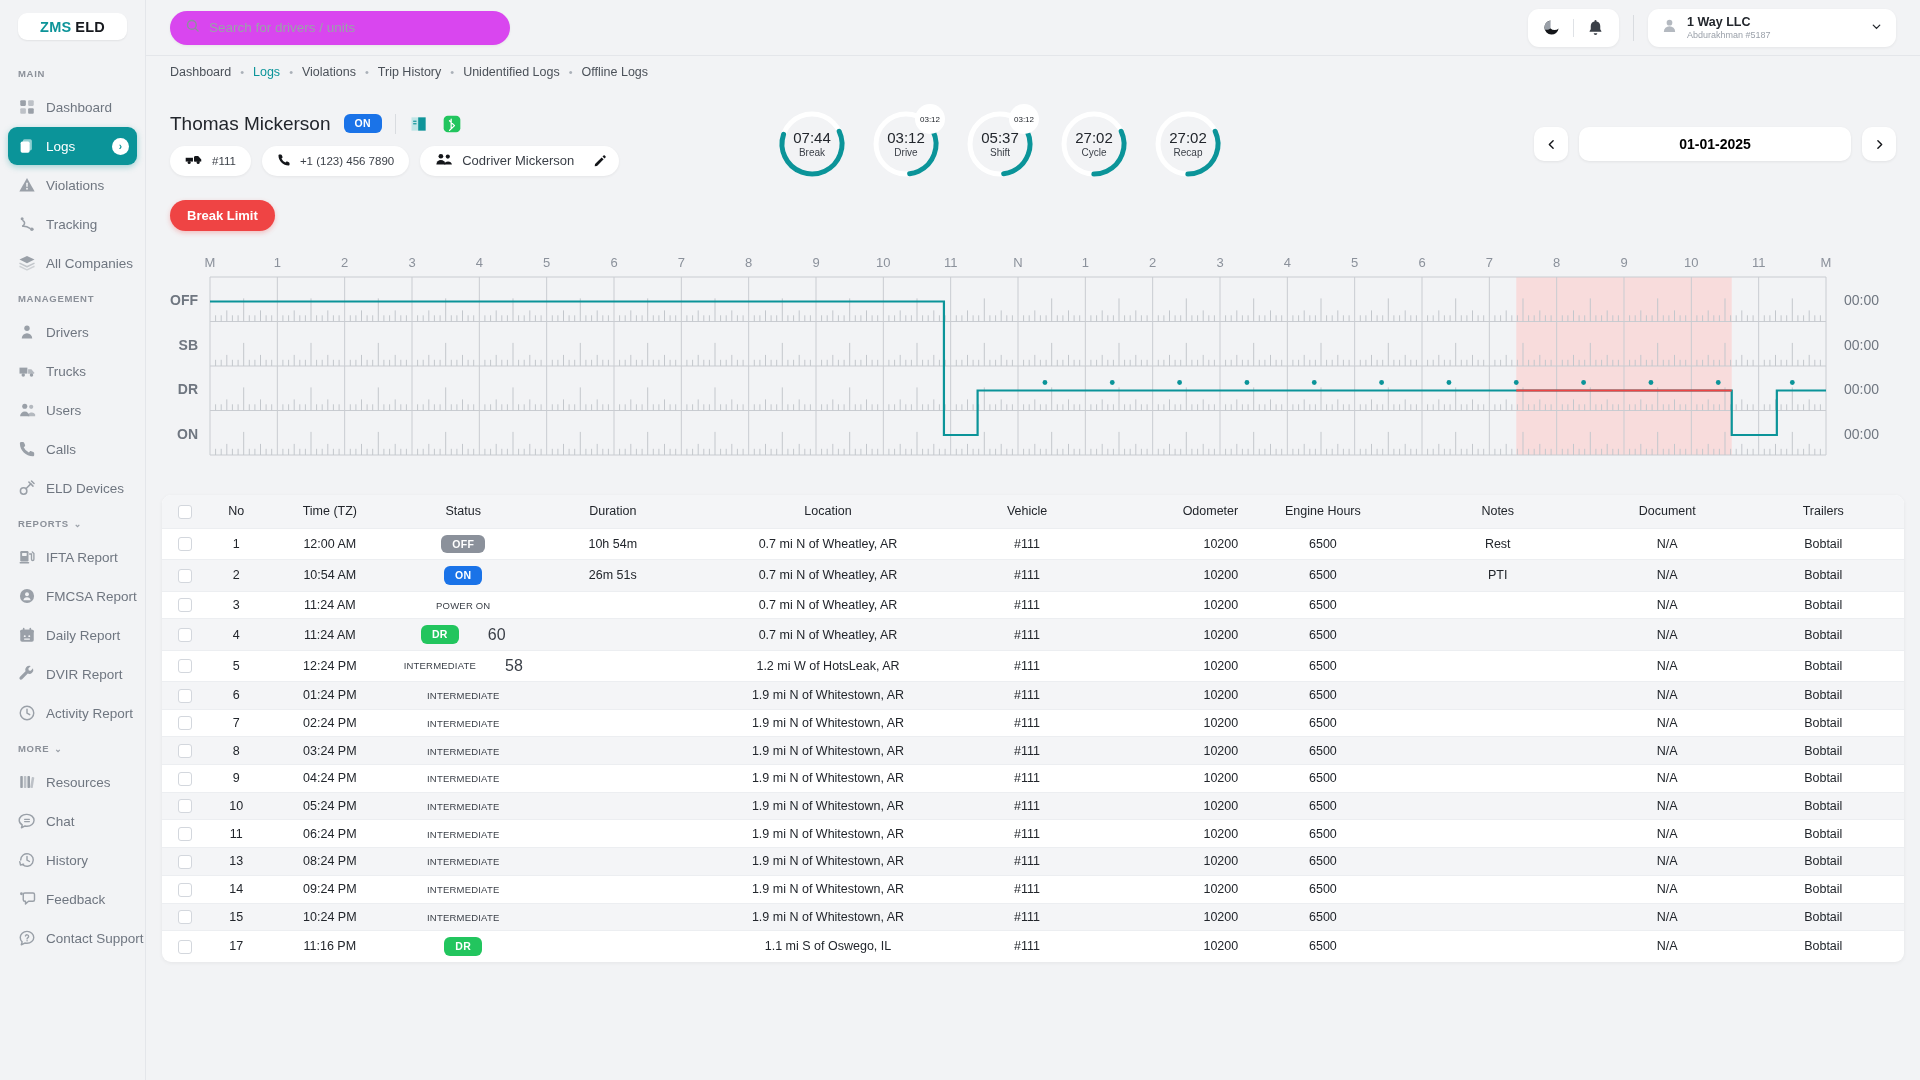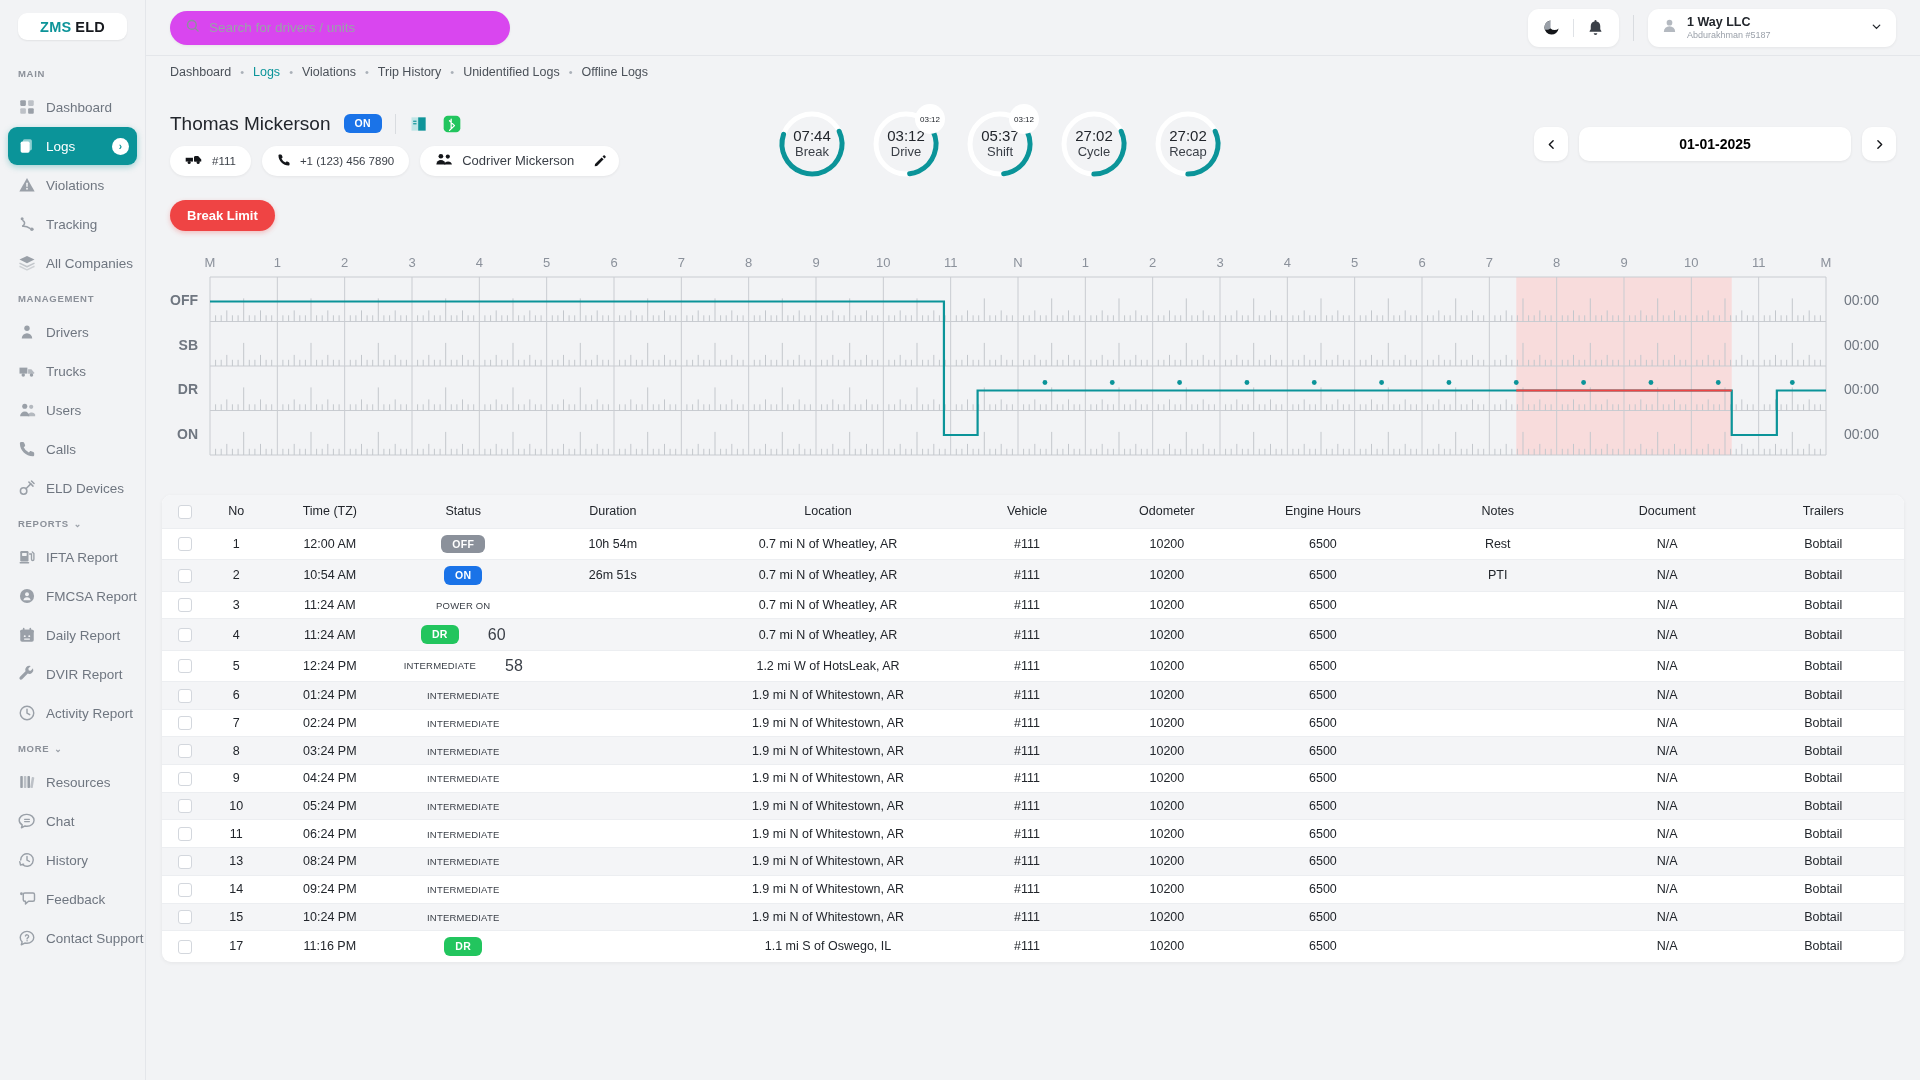--- a/index.html
+++ b/index.html
@@ -120,21 +120,21 @@
   .chip.codriver { font-size: 13px; padding-right: 12px; }
   .chip .edit { margin-left: 10px; display: flex; }
   
   #rings { display: flex; gap: 22px; margin-left: 6px; }
   .ring { position: relative; width: 72px; height: 72px; }
   .ring .ctr {
     position: absolute; inset: 0; display: flex; flex-direction: column;
     align-items: center; justify-content: center; line-height: 1.12;
   }
   .ring .big { font-size: 15px; color: #22262c; }
-  .ring .sml { font-size: 13px; color: #3a3f47; }
+  .ring .sml { font-size: 10px; color: #3a3f47; }
   .ring .bub {
     position: absolute; right: -3px; top: -4px; width: 30px; height: 30px;
     background: #fff; border-radius: 50%;
     display: flex; align-items: center; justify-content: center;
     font-size: 8px; color: #22262c;
   }
   
   #date-nav { margin-left: auto; display: flex; align-items: center; gap: 11px; }
   .datebtn {
     width: 34px; height: 34px; background: #fff; border-radius: 10px;
@@ -178,21 +178,21 @@
   }
   .inter { font-size: 9.5px; color: #3a3f47; letter-spacing: .2px; }
   .stat-extra { font-size: 16px; color: #3a3f47; margin-left: 5px; padding-left: 24px; }
   .col-cb { width: 42px; }
   .col-no { width: 54px; }
   .col-time { width: 120px; }
   .col-status { width: 128px; }
   .col-dur { width: 150px; }
   .col-loc { width: 250px; }
   .col-veh { width: 120px; }
-  .col-odo { width: 140px; }
+  .col-odo { width: 140px; text-align: right; }
   .col-eng { width: 150px; }
   .col-notes { width: 175px; }
   .col-doc { width: 140px; }
   .col-tr { width: 150px; }
   .badge-cell { display: inline-flex; align-items: center; }
 </style>
 </head>
 <body>
 
 <div id="sidebar">

